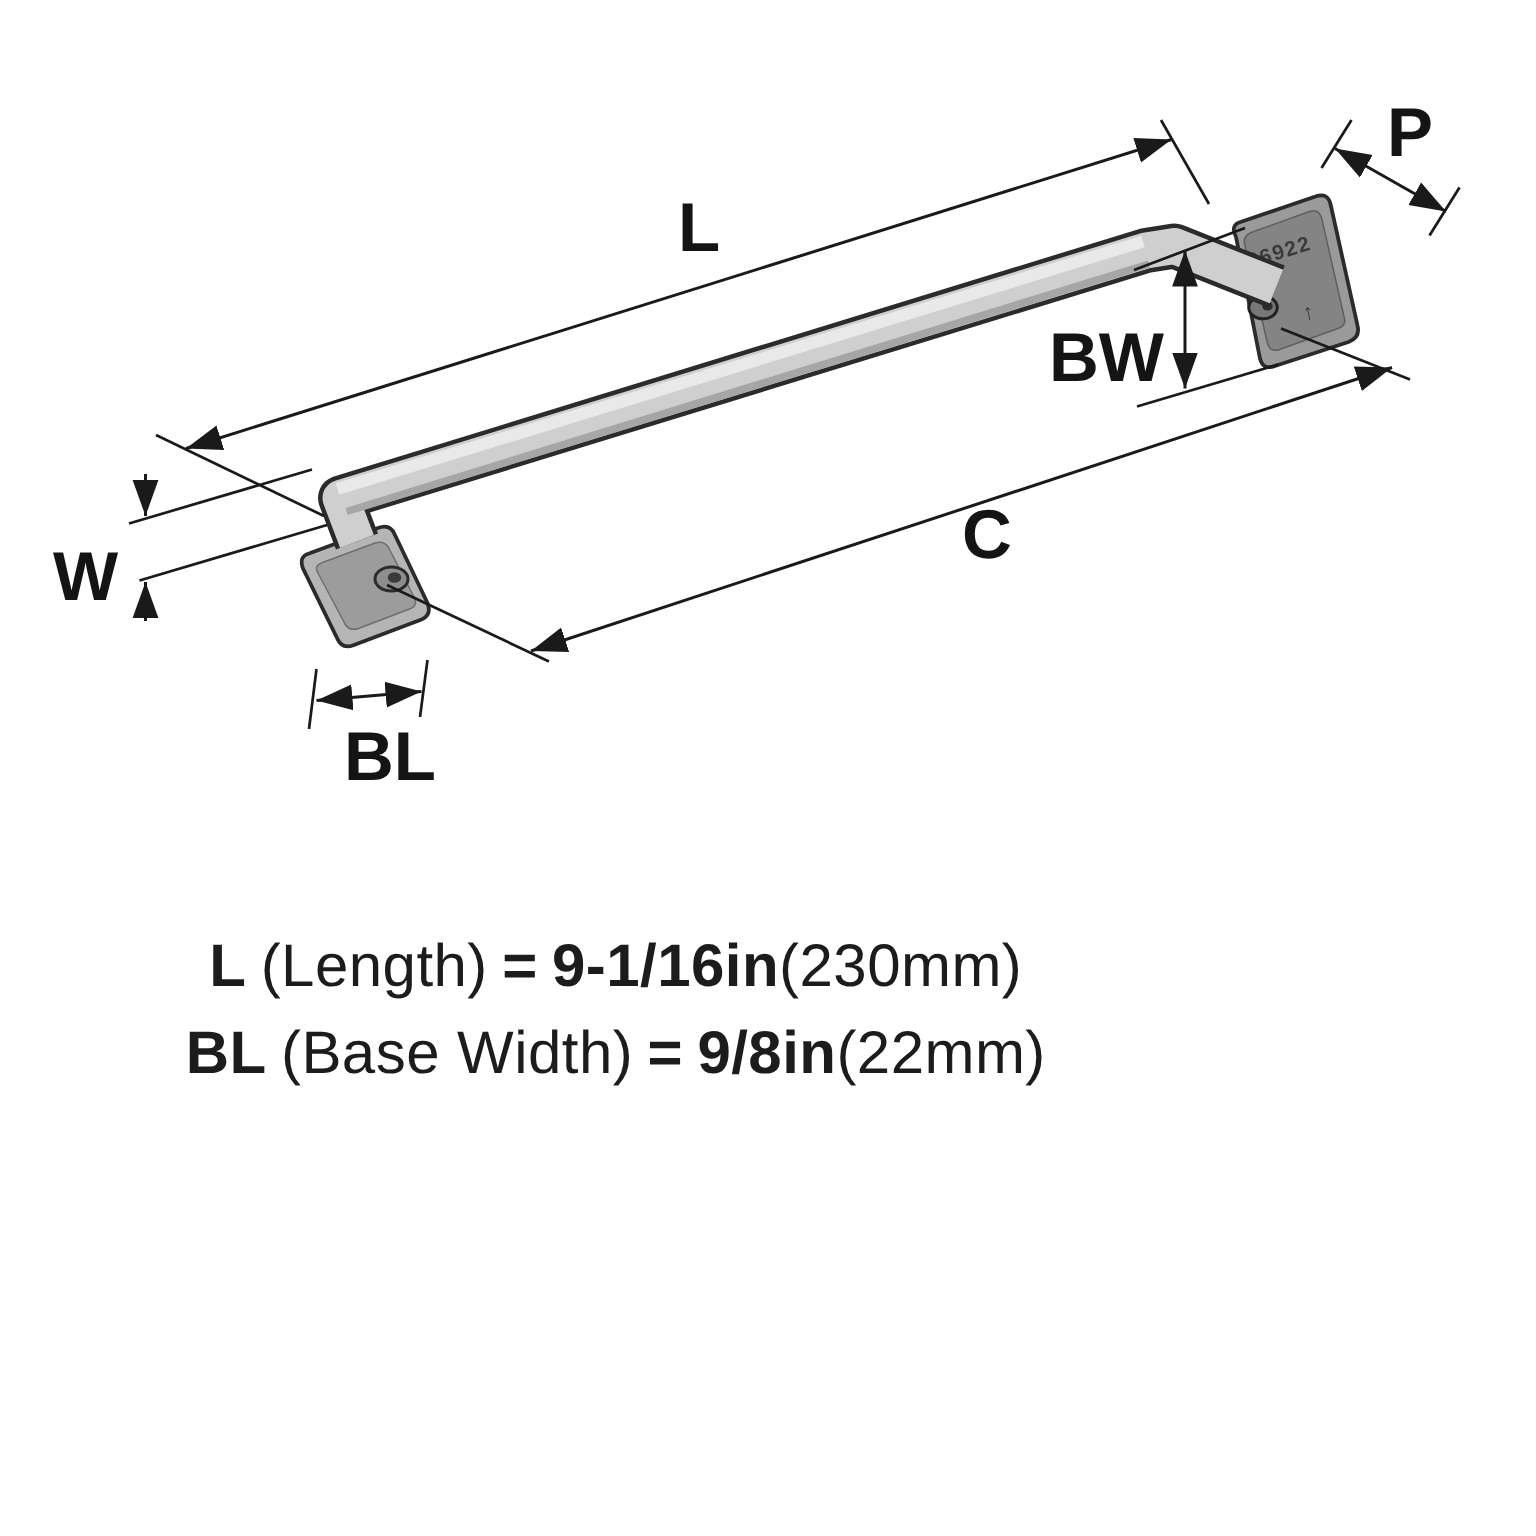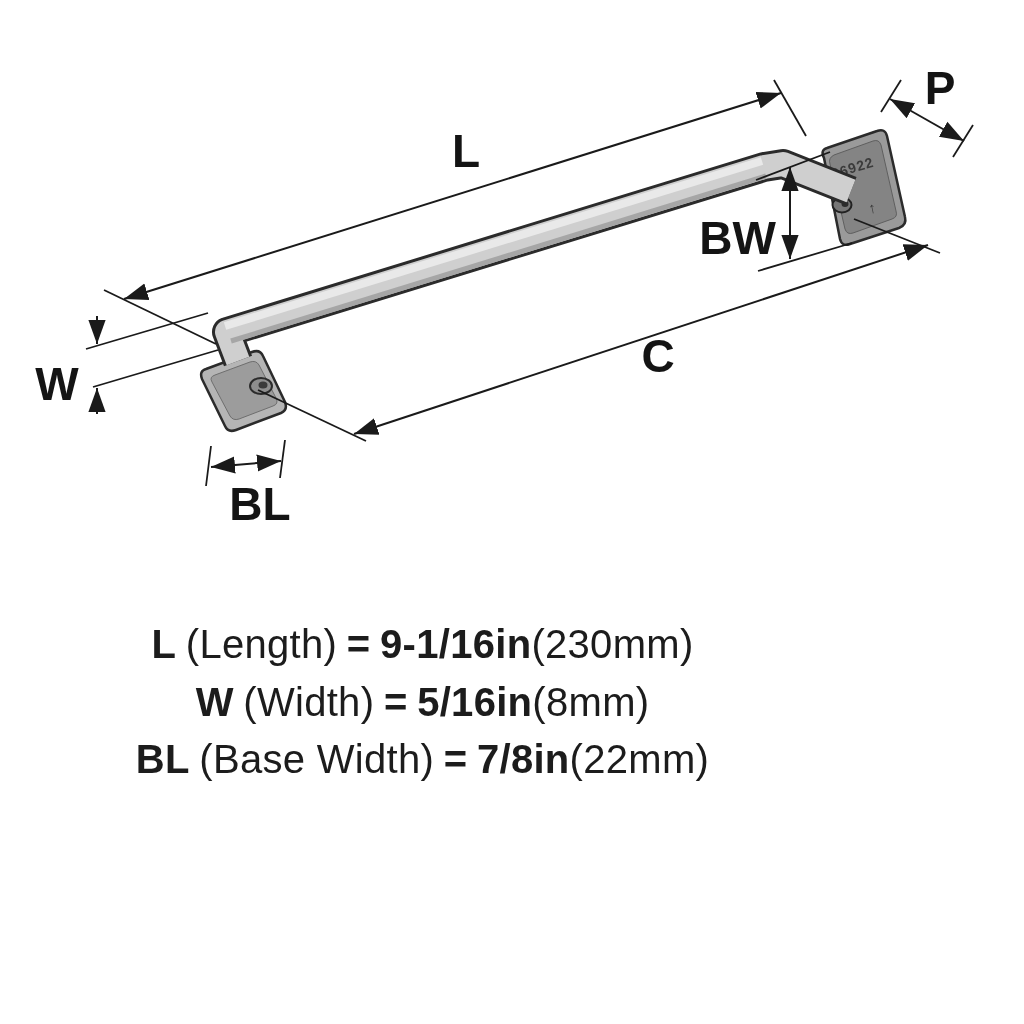--- a/index.html
+++ b/index.html
@@ -1,21 +1,21 @@
 <!DOCTYPE html>
 <html><head>
 <meta charset="utf-8">
 <style>
   html,body{margin:0;padding:0;background:#ffffff;}
   body{width:1024px;height:1024px;position:relative;overflow:hidden;
        font-family:"Liberation Sans",sans-serif;}
   .canvas-wrap{position:absolute;left:0;top:0;width:1024px;height:580px;}
   svg text{font-family:"Liberation Sans",sans-serif;}
   .dim-label{font-size:46px;font-weight:bold;fill:#141414;}
-  .specs{position:absolute;left:16px;top:616px;width:813px;text-align:center;
+  .specs{position:absolute;left:4px;top:616px;width:813px;text-align:center;
          font-size:40px;line-height:57.5px;color:#1c1c1c;letter-spacing:.3px;}
   .spec-line{white-space:nowrap;}
   .sp{display:inline;}
   .sp-b{font-weight:bold;}
   .gap{margin-left:.24em;}
 </style>
 </head>
 <body>
 
 <div class="canvas-wrap">
@@ -101,24 +101,21 @@
   </g>
 </svg>
 </div>
 
 <div class="specs">
 
   <div class="spec-line">
     <span class="sp sp-b">L</span><span class="sp gap">(Length)</span><span class="sp sp-b gap">=</span><span class="sp sp-b gap">9-1/16in</span><span class="sp">(230mm)</span>
   </div>
 
-  <div class="spec-line">
-    <span class="sp sp-b">W</span><span class="sp gap">(Width)</span><span class="sp sp-b gap">=</span><span class="sp sp-b gap">5/16in</span><span class="sp">(8mm)</span>
-  </div>
 
 
 
   <div class="spec-line">
-    <span class="sp sp-b">BL</span><span class="sp gap">(Base Width)</span><span class="sp sp-b gap">=</span><span class="sp sp-b gap">7/8in</span><span class="sp">(22mm)</span>
+    <span class="sp sp-b">BL</span><span class="sp gap">(Base Width)</span><span class="sp sp-b gap">=</span><span class="sp sp-b gap">9/8in</span><span class="sp">(22mm)</span>
   </div>
 
 
 </div>
 
 </body></html>

